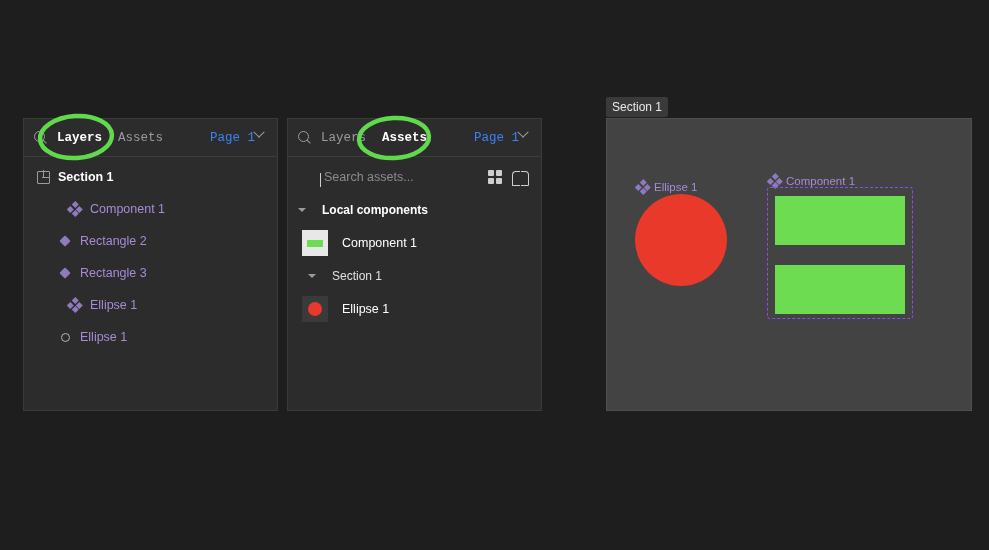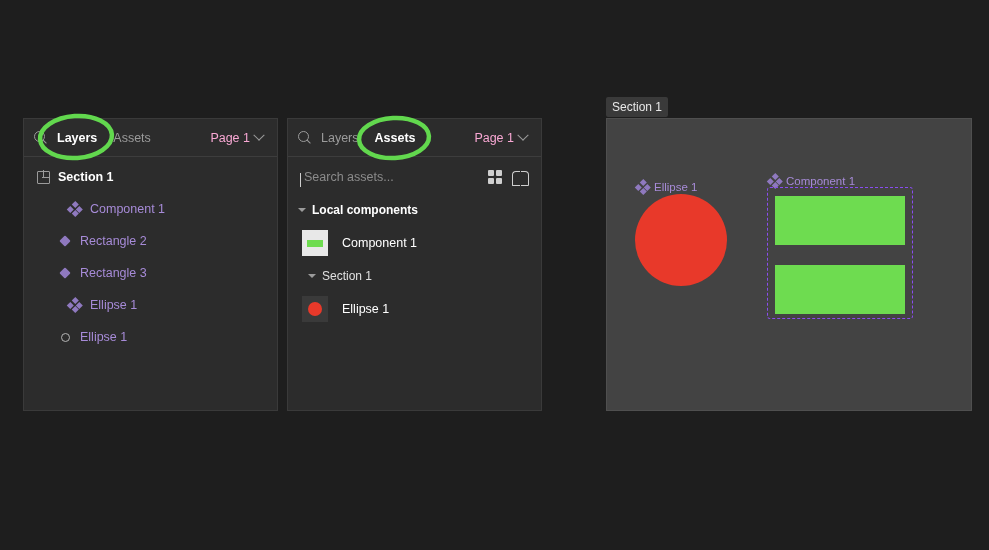--- a/index.html
+++ b/index.html
@@ -26,39 +26,39 @@
     overflow: hidden;
   }
 
   .panel-tabs {
     position: relative;
     height: 38px;
     display: flex;
     align-items: center;
     border-bottom: 1px solid #3d3d3d;
     padding: 4px 10px;
+    font-family: Liberation Mono, monospace;
   }
 
   .tab {
     font-size: 12.5px;
     color: #9b9b9b;
     padding: 0 8px;
     line-height: 38px;
     cursor: pointer;
     white-space: nowrap;
   }
   .tab.active { color: #ffffff; font-weight: bold; }
 
   .page-select {
     margin-left: auto;
     display: flex;
-    align-items: center;
-    gap: 5px;
+    align-items: flex-start;
     font-size: 12.5px;
-    color: #f9a8d4;
+    color: #3b82f6;
     cursor: pointer;
     padding-right: 4px;
   }
   .chev {
     width: 8px; height: 8px;
     border-right: 1.4px solid #9b9b9b;
     border-bottom: 1.4px solid #9b9b9b;
     transform: rotate(45deg) translate(-2px,-2px);
   }
 
@@ -171,20 +171,21 @@
     gap: 10px;
   }
   .search-field {
     flex: 1;
     display: flex;
     align-items: center;
     font-size: 12.5px;
     color: #8b8b8b;
     position: relative;
     padding-left: 4px;
+    margin-left: 20px;
   }
   .caret {
     position: absolute;
     left: 0; top: 3px;
     width: 1px; height: 14px;
     background: #cfcfcf;
   }
 
   .grid-ic {
     width: 14px; height: 14px;
@@ -207,21 +208,21 @@
     top: 0;
     width: 7.4px; height: 13px;
     border: 1.4px solid #cfcfcf;
   }
   .book-ic::before { left: 0;   border-radius: 4px 0 0 1px; border-right: none; }
   .book-ic::after  { right: 0;  border-radius: 0 4px 1px 0; border-left: none; }
 
   .group-hdr {
     display: flex;
     align-items: center;
-    gap: 6px;
+    gap: 16px;
     font-size: 12px;
     color: #ffffff;
     font-weight: bold;
     padding: 6px 4px 6px 10px;
     cursor: pointer;
   }
   .group-hdr.sub { font-weight: normal; color: #e0e0e0; padding-left: 20px; }
   .caret-dn {
     width: 0; height: 0;
     border-left: 4px solid transparent;

